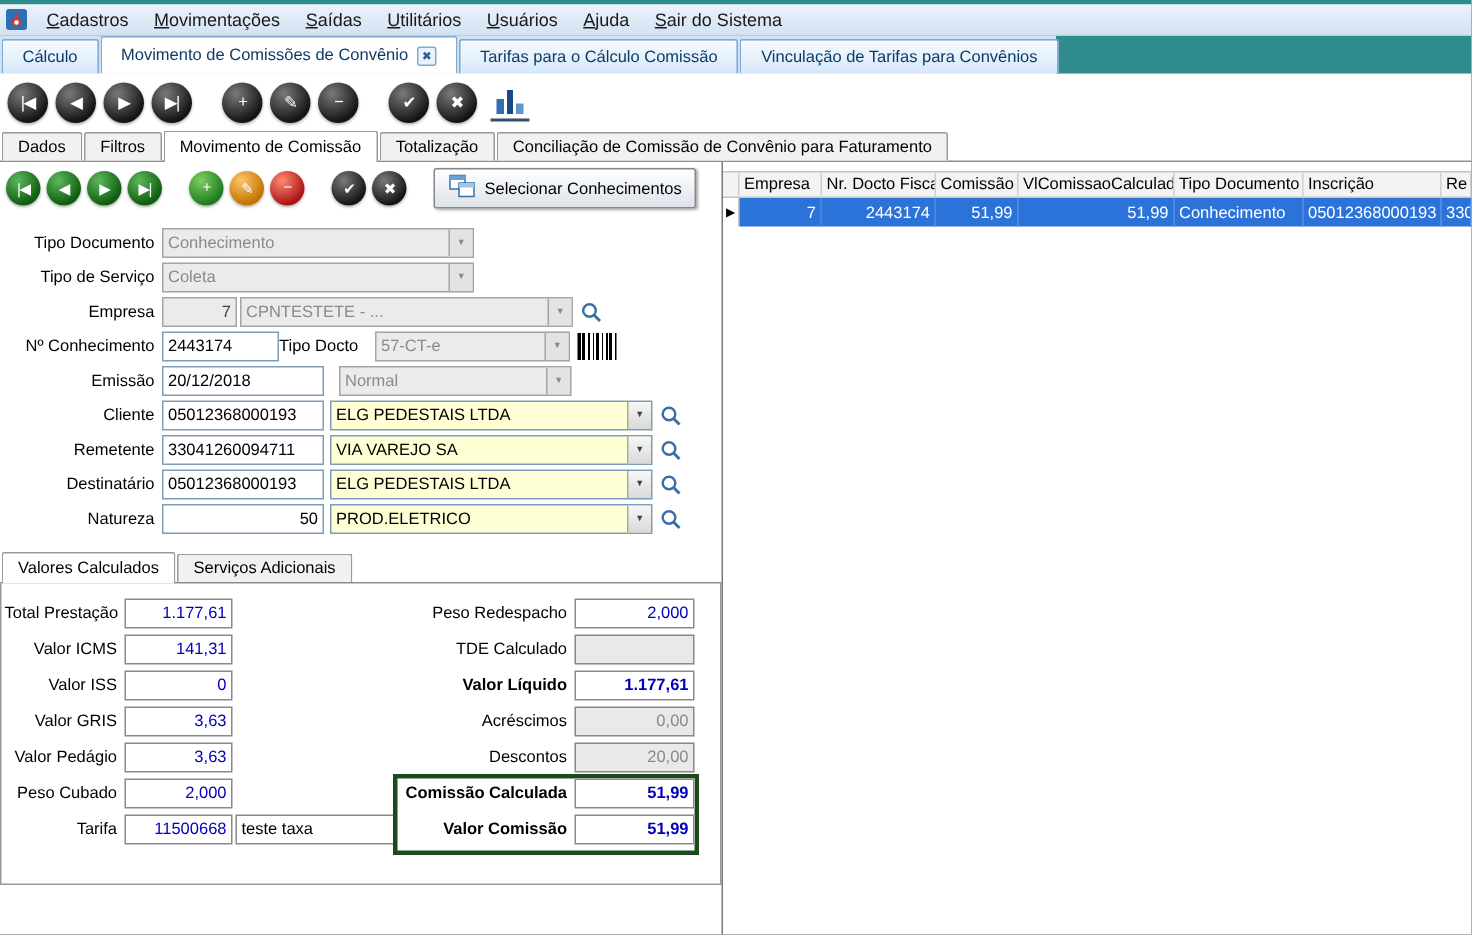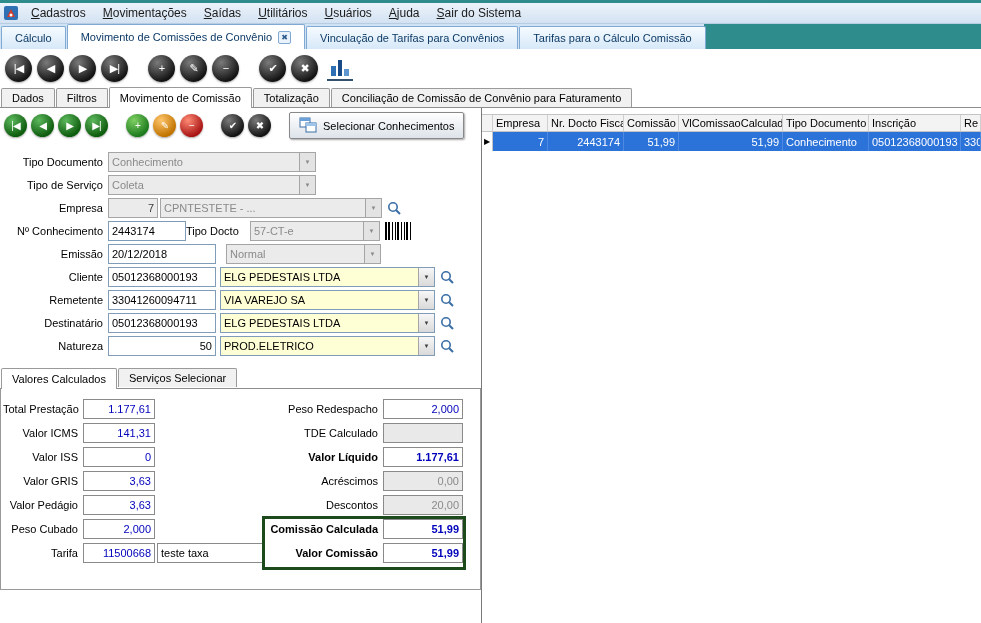--- a/index.html
+++ b/index.html
@@ -41,21 +41,21 @@
 .field.right{justify-content:flex-end}
 .combo{height:20px;border:1px solid #7f9db9;background:#fff;display:flex;align-items:center;overflow:hidden;white-space:nowrap}
 .combo .ctext{padding:0 3px;overflow:hidden;flex:1;white-space:nowrap}
 .combo .arrow{width:16px;align-self:stretch;display:flex;align-items:center;justify-content:center;font-size:6px;color:#404040;background:linear-gradient(#f7f7f7,#d9d9d9);border-left:1px solid #a5a5a5}
 .combo.disabled{background:#ebebeb;border-color:#a5a5a5;color:#8a8a8a}
 .combo.disabled .arrow{color:#8a8a8a;background:#e3e3e3}
 .combo.yellow{background:#ffffd6}
 .search{width:18px;height:18px;margin-left:3px;display:flex;align-items:center;justify-content:center}
 .barcode{width:26px;height:18px;margin-left:5px;border-left:1px solid #000;background:repeating-linear-gradient(90deg,#000 0 1px,#fff 1px 2px,#000 2px 4px,#fff 4px 6px,#000 6px 7px,#fff 7px 9px)}
 .w50{width:50px}.w78{width:78px}.w108{width:108px}.w130{width:130px}.w155{width:155px}.w208{width:208px}.w215{width:215px}.w222{width:222px}
-.vtabs{display:flex;align-items:flex-start;border-bottom:1px solid #8e8e8e;margin-top:12px;padding-left:1px}
+.vtabs{display:flex;align-items:center;border-bottom:1px solid #8e8e8e;margin-top:12px;padding-left:1px}
 .vpage{border:1px solid #999;border-top:none;height:201px;padding:10px 0 0 2px}
 .values{display:flex}
 .vcol-left{width:262px}
 .vrow{display:flex;align-items:center;height:20px;margin-bottom:4px}
 .vlabel{text-align:right;padding-right:5px;white-space:nowrap}
 .vcol-left .vlabel{width:80px}
 .vcol-right .vlabel{width:118px}
 .vfield{width:72px;height:20px;border:1px solid #8a8a8a;background:#fff;display:flex;align-items:center;justify-content:flex-end;padding:0 3px;color:#0000bb}
 .vcol-right .vfield{width:80px}
 .vfield.gray{background:#e9e9e9;color:#8a8a8a}
@@ -98,24 +98,24 @@
   <div class="tabbar">
     <div class="tab-filler"></div>
     <div class="tab">
       <span>Cálculo</span>
     </div>
     <div class="tab active">
       <span>Movimento de Comissões de Convênio</span>
       <span class="tab-close">✖</span>
     </div>
     <div class="tab">
+      <span>Tarifas para o Cálculo Comissão</span>
+    </div>
+    <div class="tab">
       <span>Vinculação de Tarifas para Convênios</span>
-    </div>
-    <div class="tab">
-      <span>Tarifas para o Cálculo Comissão</span>
     </div>
   </div>
 
   <div class="main-toolbar">
     <div class="cbtn">|◀</div>
     <div class="cbtn">◀</div>
     <div class="cbtn">▶</div>
     <div class="cbtn">▶|</div>
     <div class="spacer"></div>
     <div class="cbtn">+</div>
@@ -288,21 +288,21 @@
         <span class="search">
           <svg width="15" height="15" viewBox="0 0 15 15">
               <circle cx="6" cy="6" r="4.2" fill="none" stroke="#3a6ea5" stroke-width="1.6"></circle>
               <line x1="9.2" y1="9.2" x2="13" y2="13" stroke="#3a6ea5" stroke-width="2"></line>
             </svg>
         </span>
       </div>
 
       <div class="vtabs">
         <div class="itab active">Valores Calculados</div>
-        <div class="itab">Serviços Selecionar</div>
+        <div class="itab">Serviços Adicionais</div>
       </div>
 
       <div class="vpage">
         <div class="values">
           <div class="vcol vcol-left">
             <div class="vrow">
               <label class="vlabel">Total Prestação</label>
               <div class="vfield">
                   <span>1.177,61</span>
                 </div>

